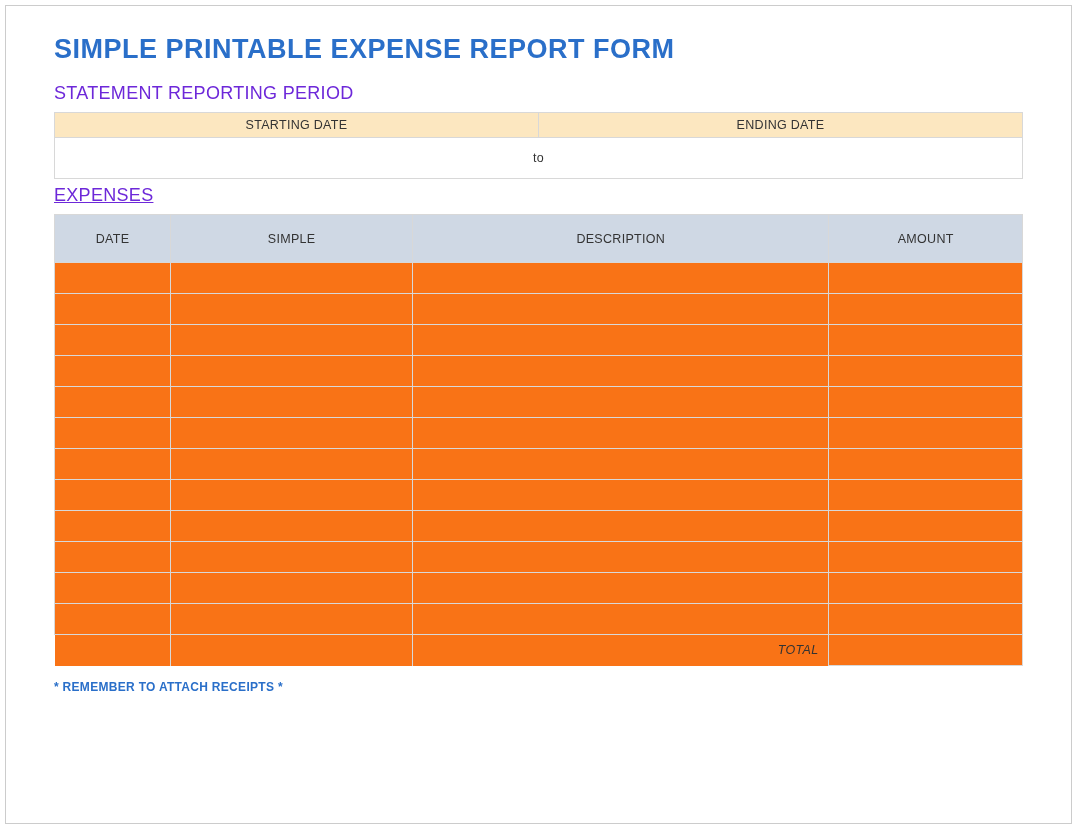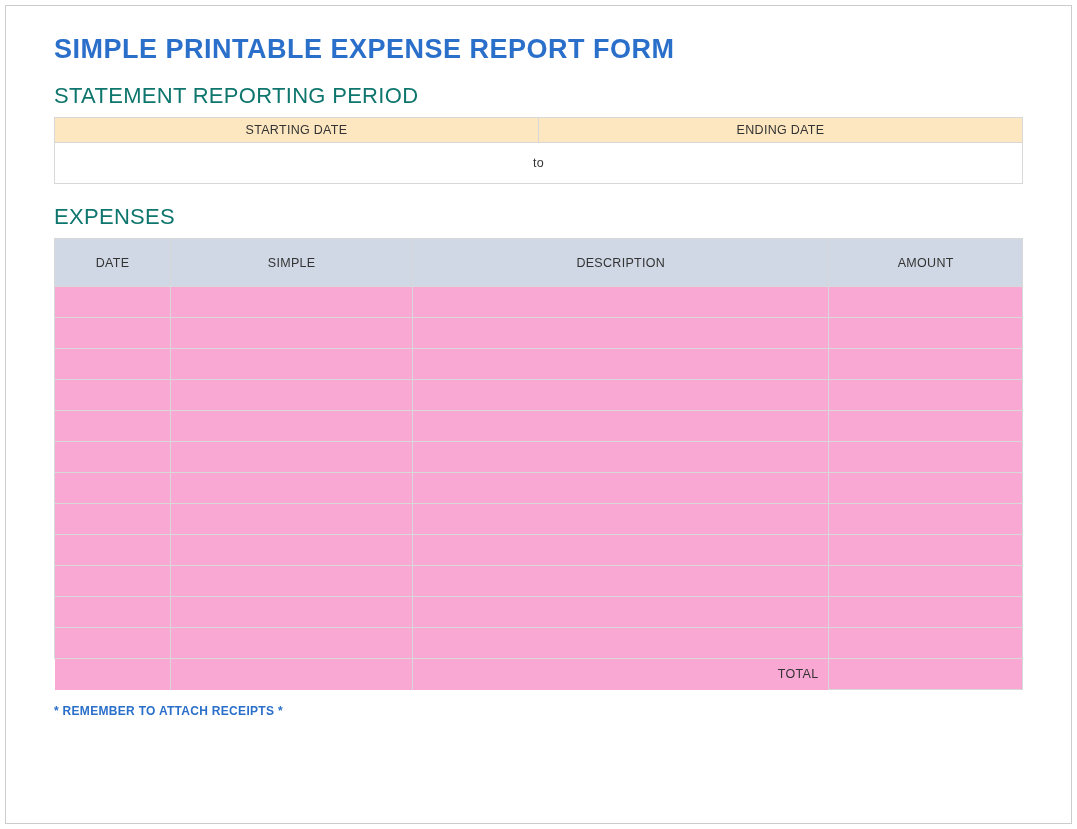--- a/index.html
+++ b/index.html
@@ -17,24 +17,24 @@
     padding: 28px 48px 24px 48px;
   }
   .title {
     color: #2a6fc9;
     font-weight: 700;
     font-size: 27px;
     letter-spacing: 0.5px;
     margin-bottom: 18px;
   }
   .section-label {
-    font-size: 22px;
+    font-size: 18px;
     letter-spacing: 0.3px;
     margin-bottom: 8px;
-    color: #0f766e;
+    color: #6d28d9;
     font-weight: 400;
   }
   table {
     border-collapse: collapse;
     width: 100%;
     table-layout: fixed;
   }
   th, td {
     border: 1px solid #d8d8d8;
     font-weight: 400;
@@ -54,28 +54,29 @@
   }
   .employee-table { margin-top: 14px; }
   .employee-table th {
     background: #fce7c0;
     height: 28px;
   }
   .employee-table td {
     height: 28px;
     background: #fff;
   }
-  .expenses-label { margin-top: 20px; }
+  .expenses-label { margin-top: 6px; text-decoration: underline; }
   .expenses-table th {
     background: #cfd8e4;
     height: 48px;
   }
   .expenses-table td {
     height: 31px;
-    background: #f9a8d4;
+    background: #f97316;
+    font-style: italic;
   }
   .expenses-table .col-date   { width: 12%; }
   .expenses-table .col-exp    { width: 25%; }
   .expenses-table .col-desc   { width: 43%; }
   .expenses-table .col-amt    { width: 20%; }
   .total-row td.no-border {
     border-left: none;
     border-bottom: none;
     border-top: 1px solid #d8d8d8;
   }

